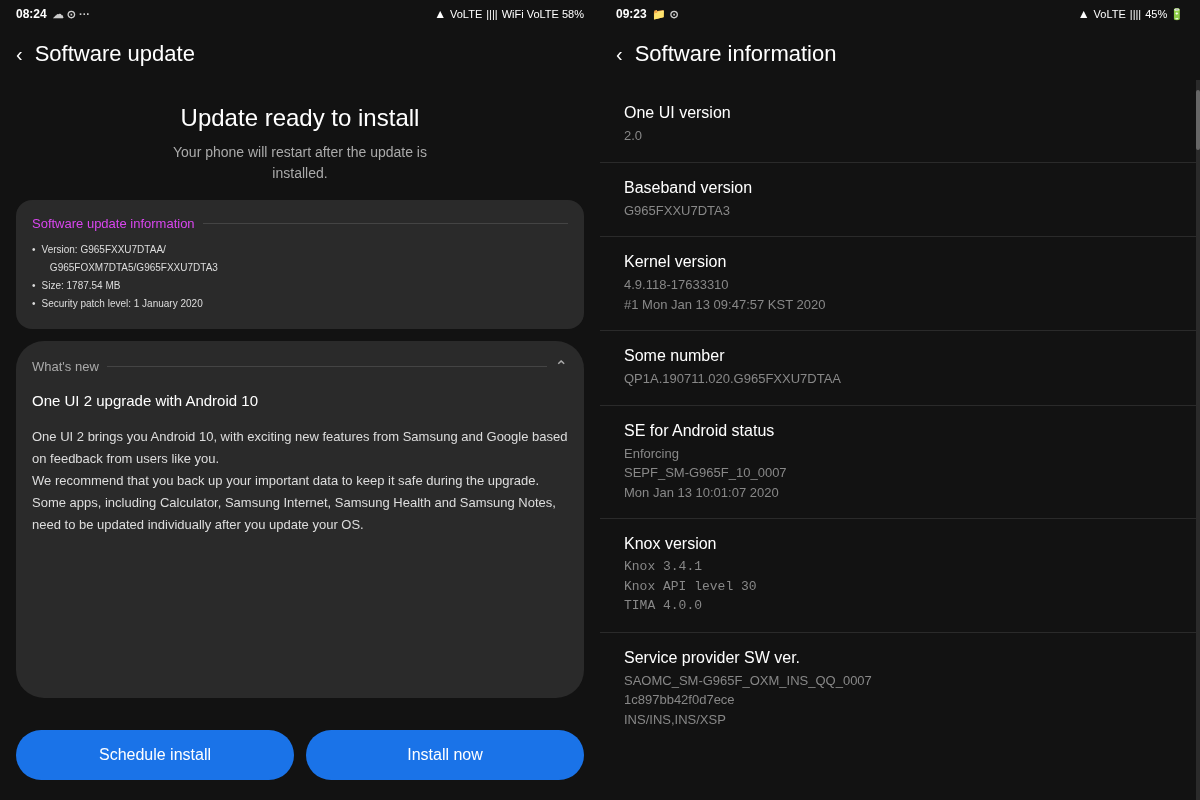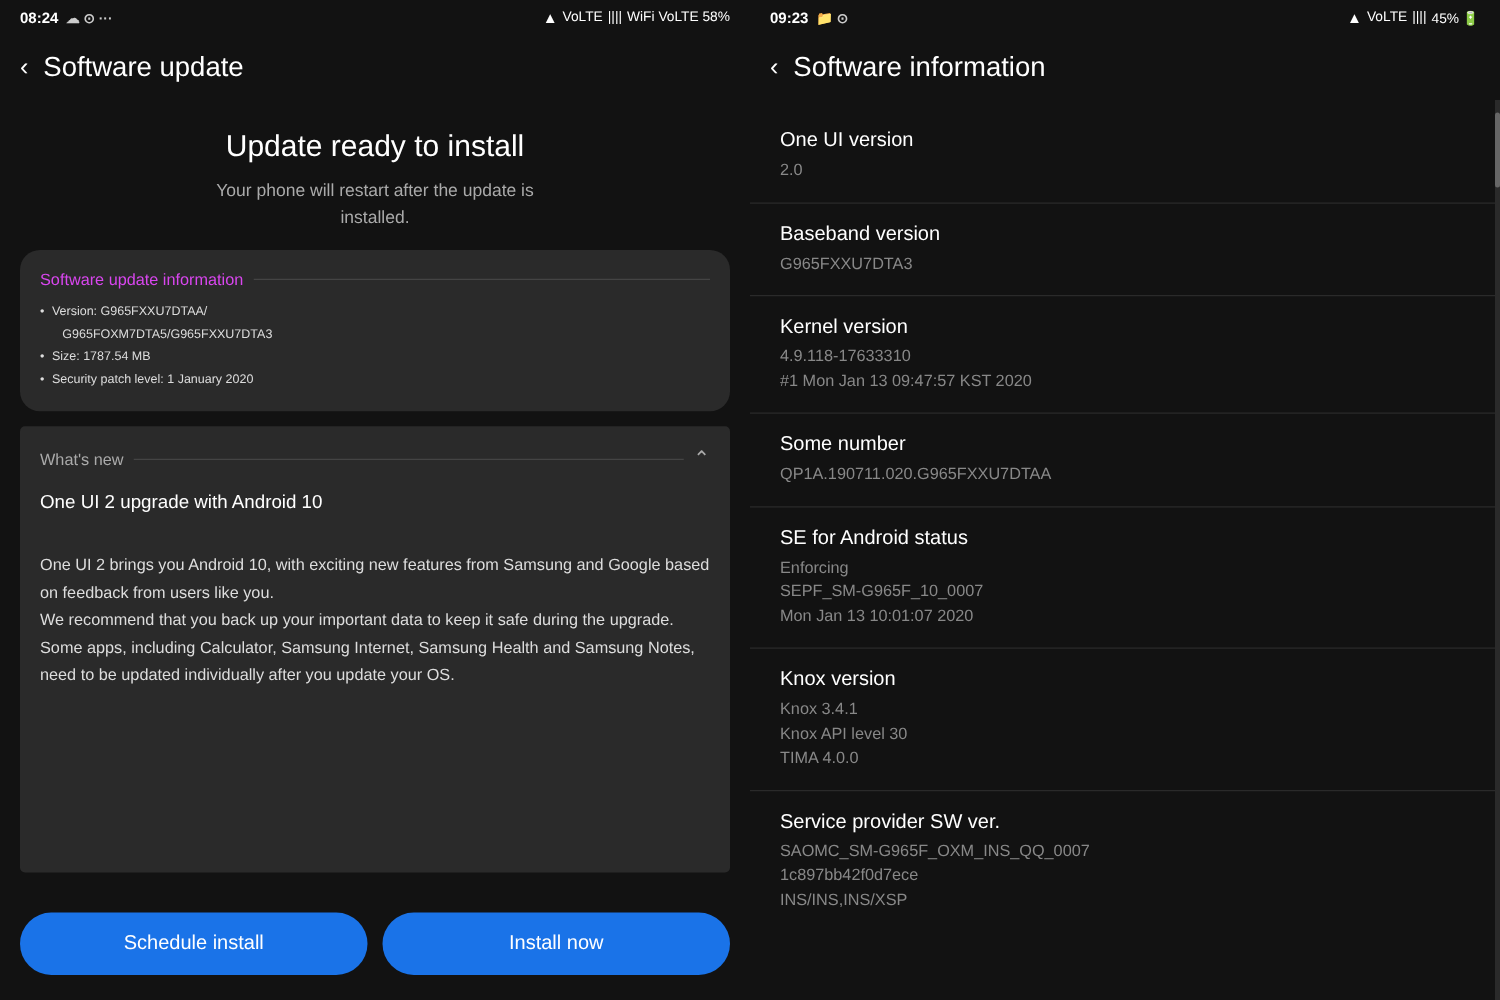--- a/index.html
+++ b/index.html
@@ -132,21 +132,21 @@
     }
     .info-list li::before {
       content: '•';
       color: #ddd;
       flex-shrink: 0;
     }
 
     .whats-new-card {
       width: 100%;
       background: #2a2a2a;
-      border-radius: 4px;
+      border-radius: 28px;
       padding: 16px;
       margin-bottom: 16px;
       flex: 1;
       overflow: hidden;
     }
 
     .whats-new-header {
       display: flex;
       align-items: center;
       justify-content: space-between;
@@ -175,21 +175,21 @@
 
     .whats-new-content {
       color: #ddd;
       font-size: 13px;
       line-height: 1.7;
     }
     .whats-new-headline {
       color: #fff;
       font-size: 15px;
       font-weight: 500;
-      margin-bottom: 26px;
+      margin-bottom: 12px;
     }
 
     .button-area {
       width: 100%;
       padding: 0 16px 20px;
       display: flex;
       flex-direction: row;
       gap: 12px;
     }
     .btn-schedule, .btn-install {
@@ -378,21 +378,21 @@
           <div class="info-row-value" style="white-space: pre-line;">QP1A.190711.020.G965FXXU7DTAA</div>
         </div>
         <div class="info-row">
           <div class="info-row-title">SE for Android status</div>
           <div class="info-row-value" style="white-space: pre-line;">Enforcing
 SEPF_SM-G965F_10_0007
 Mon Jan 13 10:01:07 2020</div>
         </div>
         <div class="info-row">
           <div class="info-row-title">Knox version</div>
-          <div class="info-row-value" style="white-space: pre-line;">Knox 3.4.1
+          <div class="info-row-value" style="white-space: pre-line; font-family: Liberation Mono, monospace;">Knox 3.4.1
 Knox API level 30
 TIMA 4.0.0</div>
         </div>
         <div class="info-row">
           <div class="info-row-title">Service provider SW ver.</div>
           <div class="info-row-value" style="white-space: pre-line;">SAOMC_SM-G965F_OXM_INS_QQ_0007
 1c897bb42f0d7ece
 INS/INS,INS/XSP</div>
         </div>
       </div>

